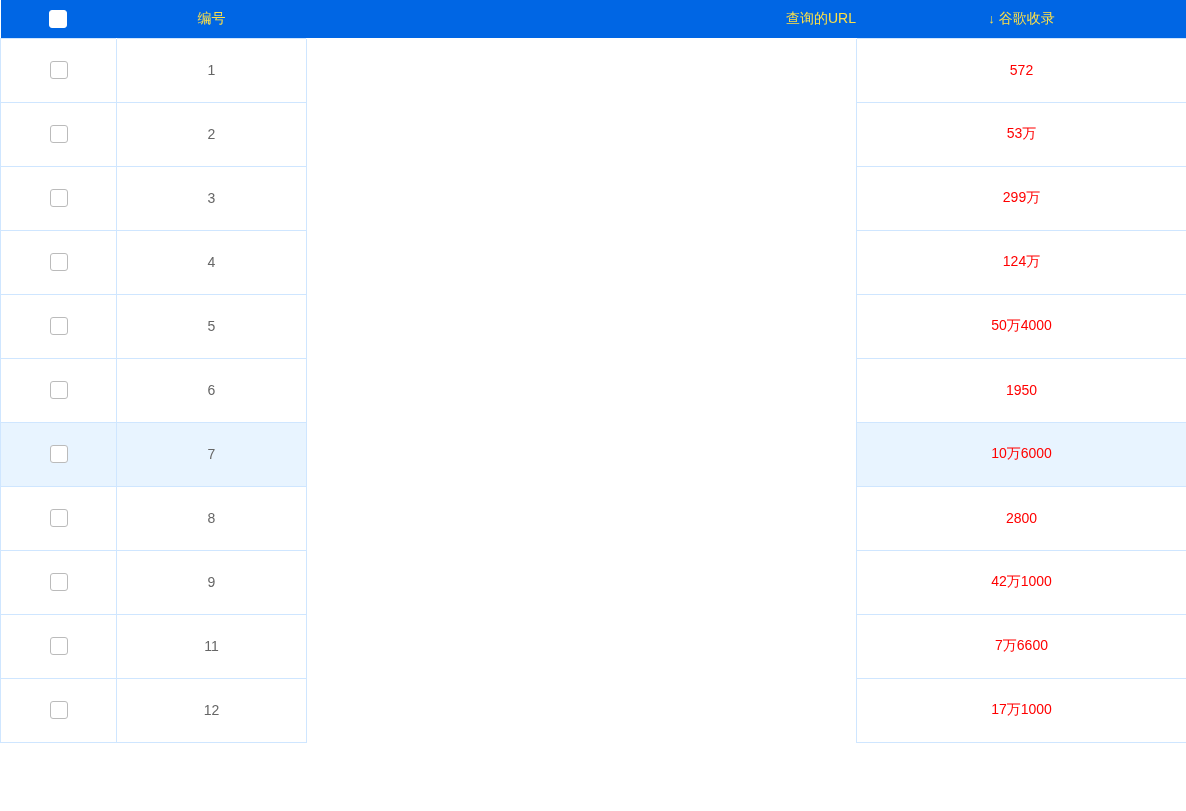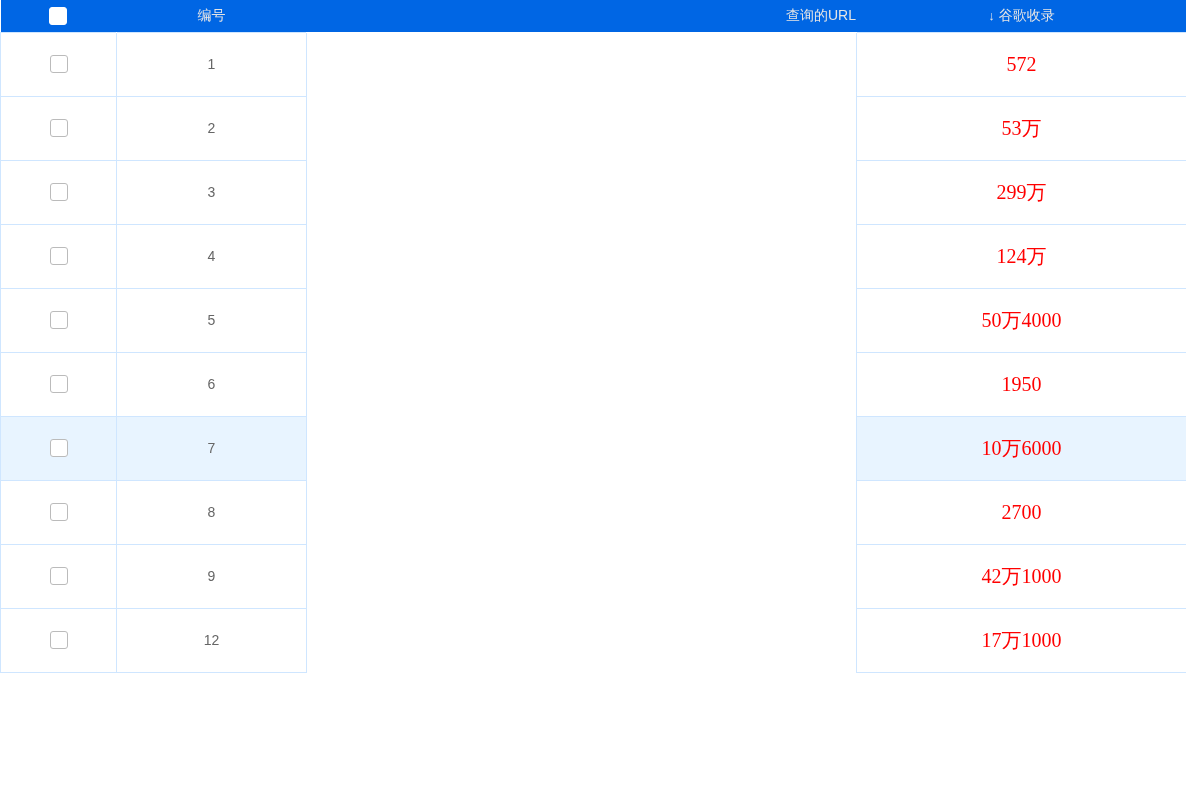--- a/index.html
+++ b/index.html
@@ -18,23 +18,23 @@
     table-layout: fixed;
   }
   col.col-check { width: 116px; }
   col.col-num   { width: 190px; }
   col.col-url   { width: 360px; }
   col.col-gap   { width: 190px; }
   col.col-index { width: 330px; }
 
   thead th {
     background: #0066e4;
-    color: #e5e5e5;
+    color: #fde047;
     font-weight: 400;
-    height: 32px;
+    height: 38px;
     text-align: center;
     font-size: 14px;
     border-right: 1px solid rgba(255,255,255,0.0);
   }
   thead th.url-head { text-align: right; padding-left: 22px; }
 
   tbody td {
     height: 64px;
     text-align: center;
     vertical-align: middle;
@@ -63,22 +63,21 @@
 
   
   tbody tr.hover td.col-check,
   tbody tr.hover td.col-num,
   tbody tr.hover td.col-index {
     background: #e8f4ff;
   }
 
   .index-val {
     color: #f00;
-    font-size: 20px;
-    font-family: Liberation Serif, serif;
+    font-size: 14px;
   }
 
   .checkbox {
     display: inline-block;
     width: 18px;
     height: 18px;
     border: 1px solid #bbb;
     border-radius: 3px;
     background: #fff;
     vertical-align: middle;
@@ -170,28 +169,35 @@
           <td class="col-num">7</td>
           <td class="col-url"></td>
           <td class="col-gap"></td>
           <td class="col-index"><span class="index-val">10万6000</span></td>
         </tr>
         <tr>
           <td class="col-check"><span class="checkbox"></span></td>
           <td class="col-num">8</td>
           <td class="col-url"></td>
           <td class="col-gap"></td>
-          <td class="col-index"><span class="index-val">2700</span></td>
+          <td class="col-index"><span class="index-val">2800</span></td>
         </tr>
         <tr>
           <td class="col-check"><span class="checkbox"></span></td>
           <td class="col-num">9</td>
           <td class="col-url"></td>
           <td class="col-gap"></td>
           <td class="col-index"><span class="index-val">42万1000</span></td>
+        </tr>
+        <tr>
+          <td class="col-check"><span class="checkbox"></span></td>
+          <td class="col-num">11</td>
+          <td class="col-url"></td>
+          <td class="col-gap"></td>
+          <td class="col-index"><span class="index-val">7万6600</span></td>
         </tr>
         <tr>
           <td class="col-check"><span class="checkbox"></span></td>
           <td class="col-num">12</td>
           <td class="col-url"></td>
           <td class="col-gap"></td>
           <td class="col-index"><span class="index-val">17万1000</span></td>
         </tr>
       </tbody>
   </table>

